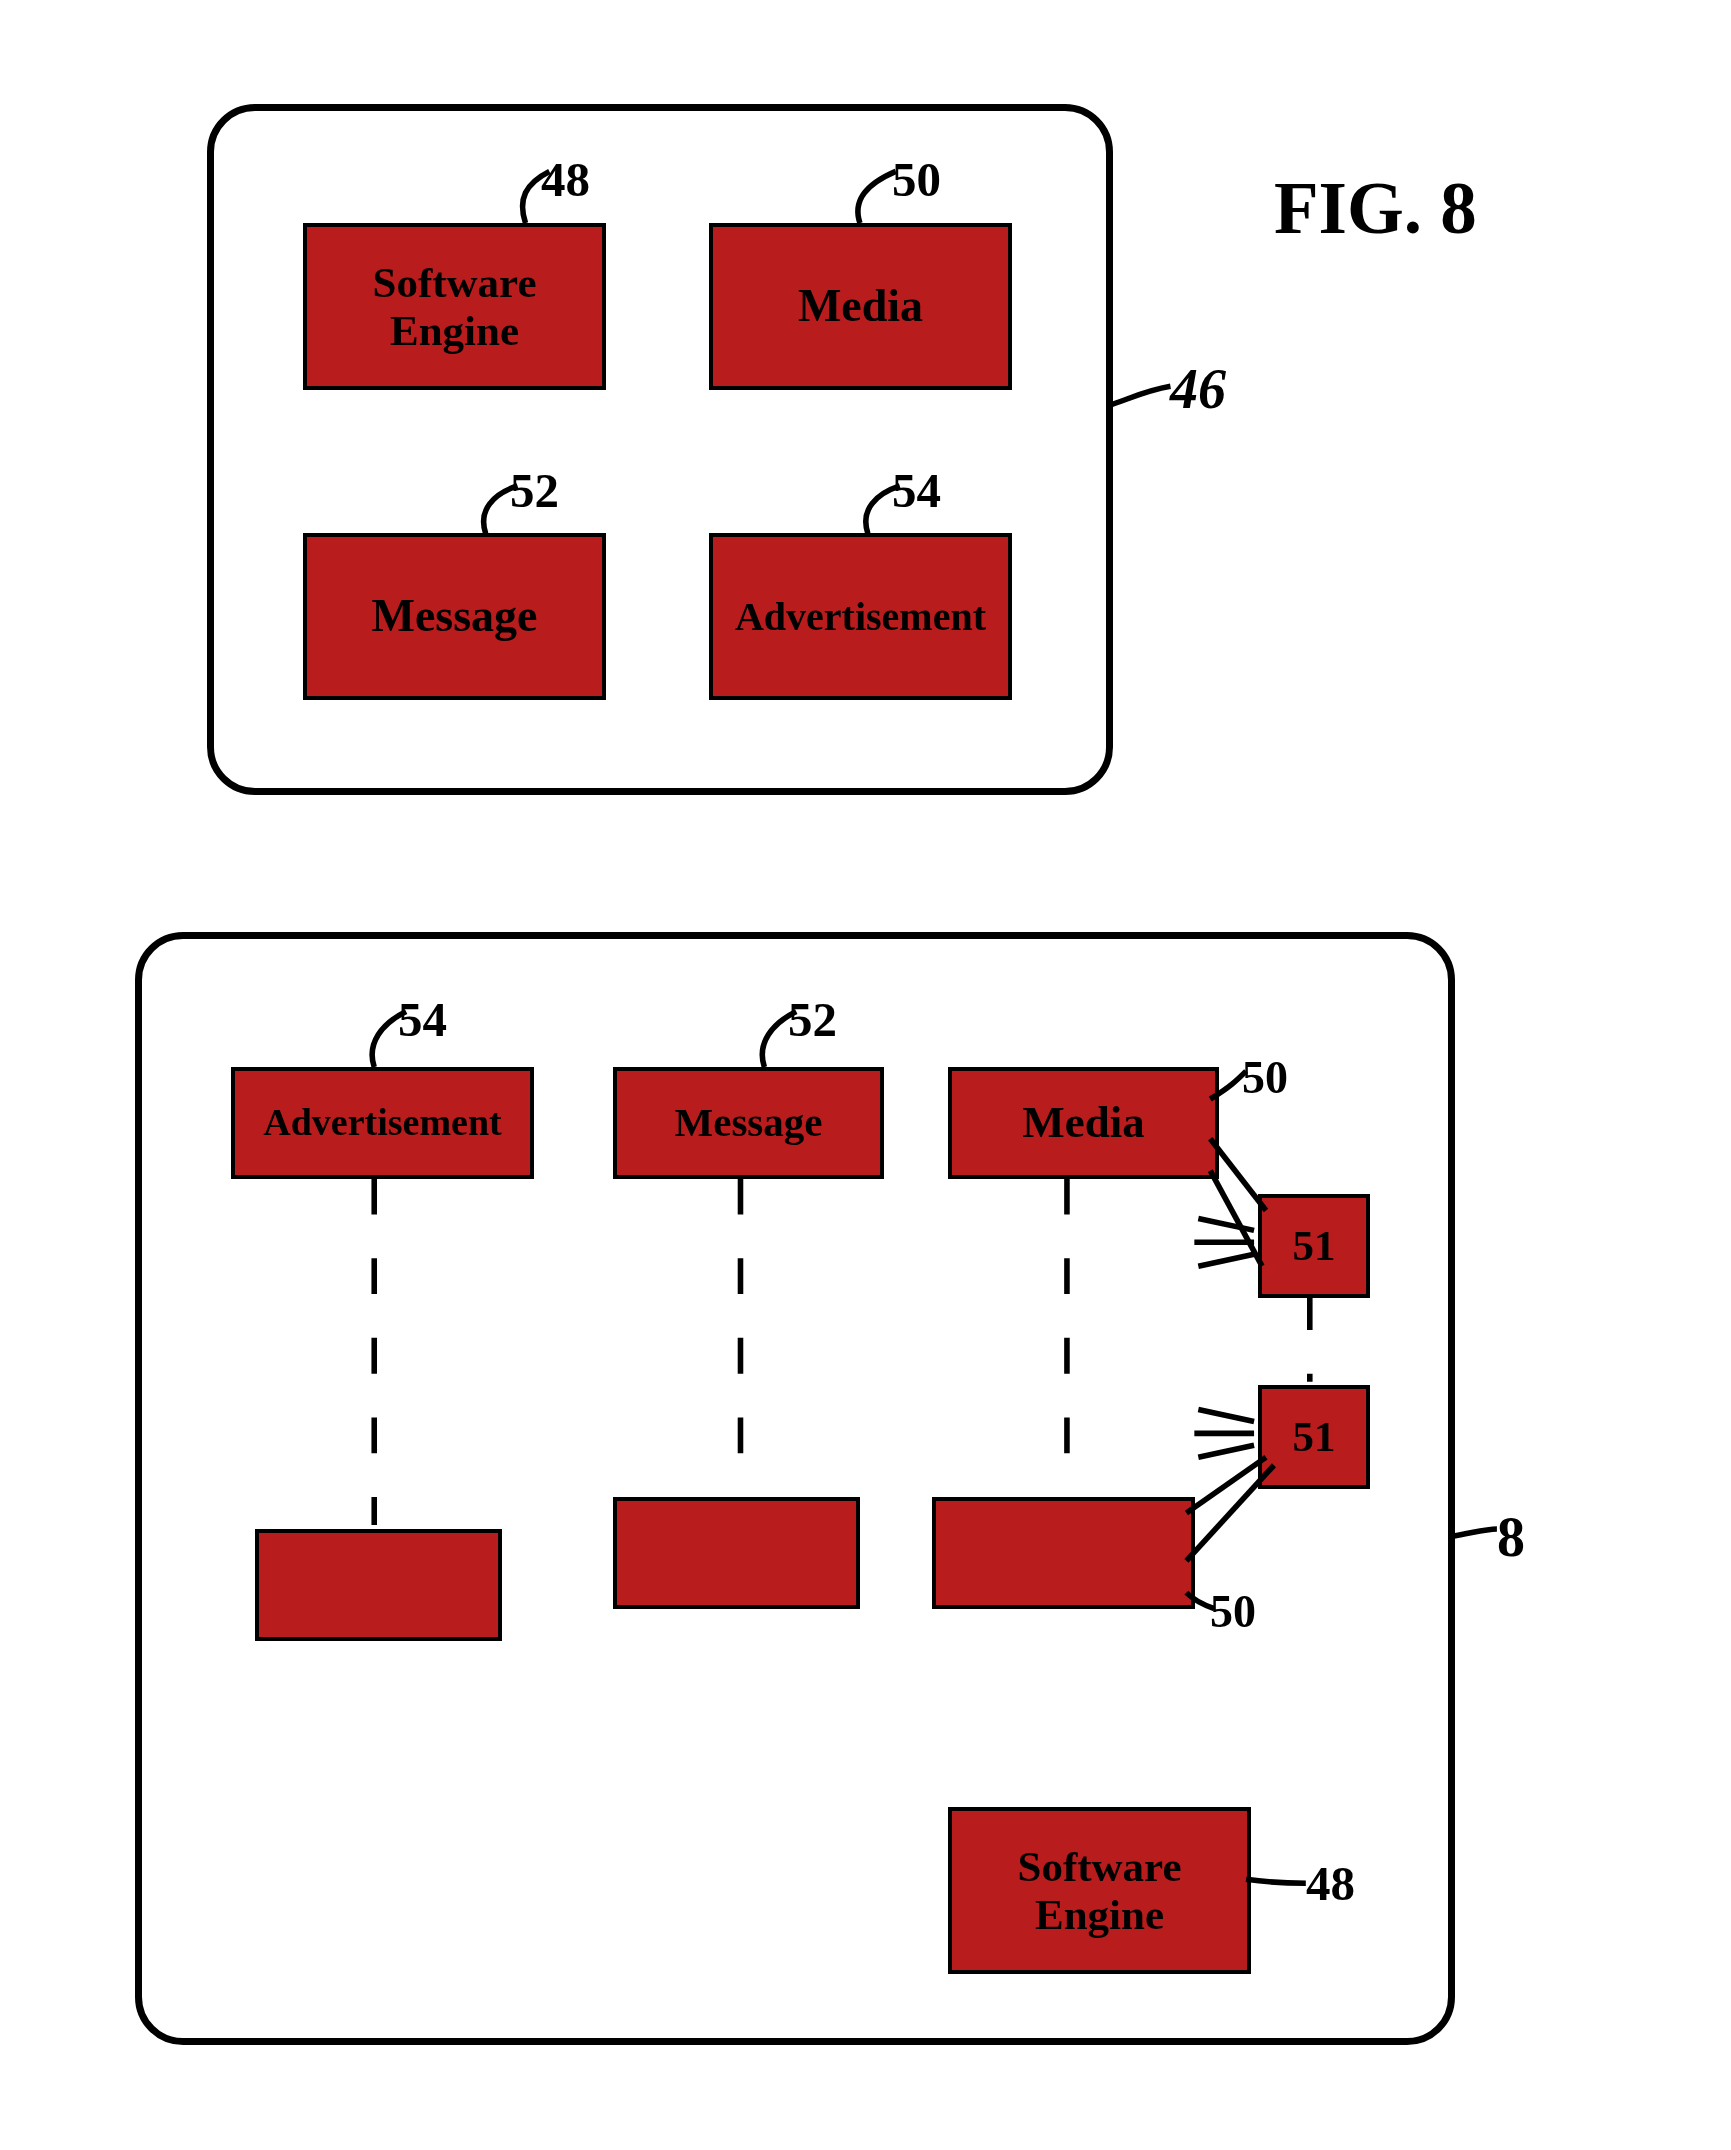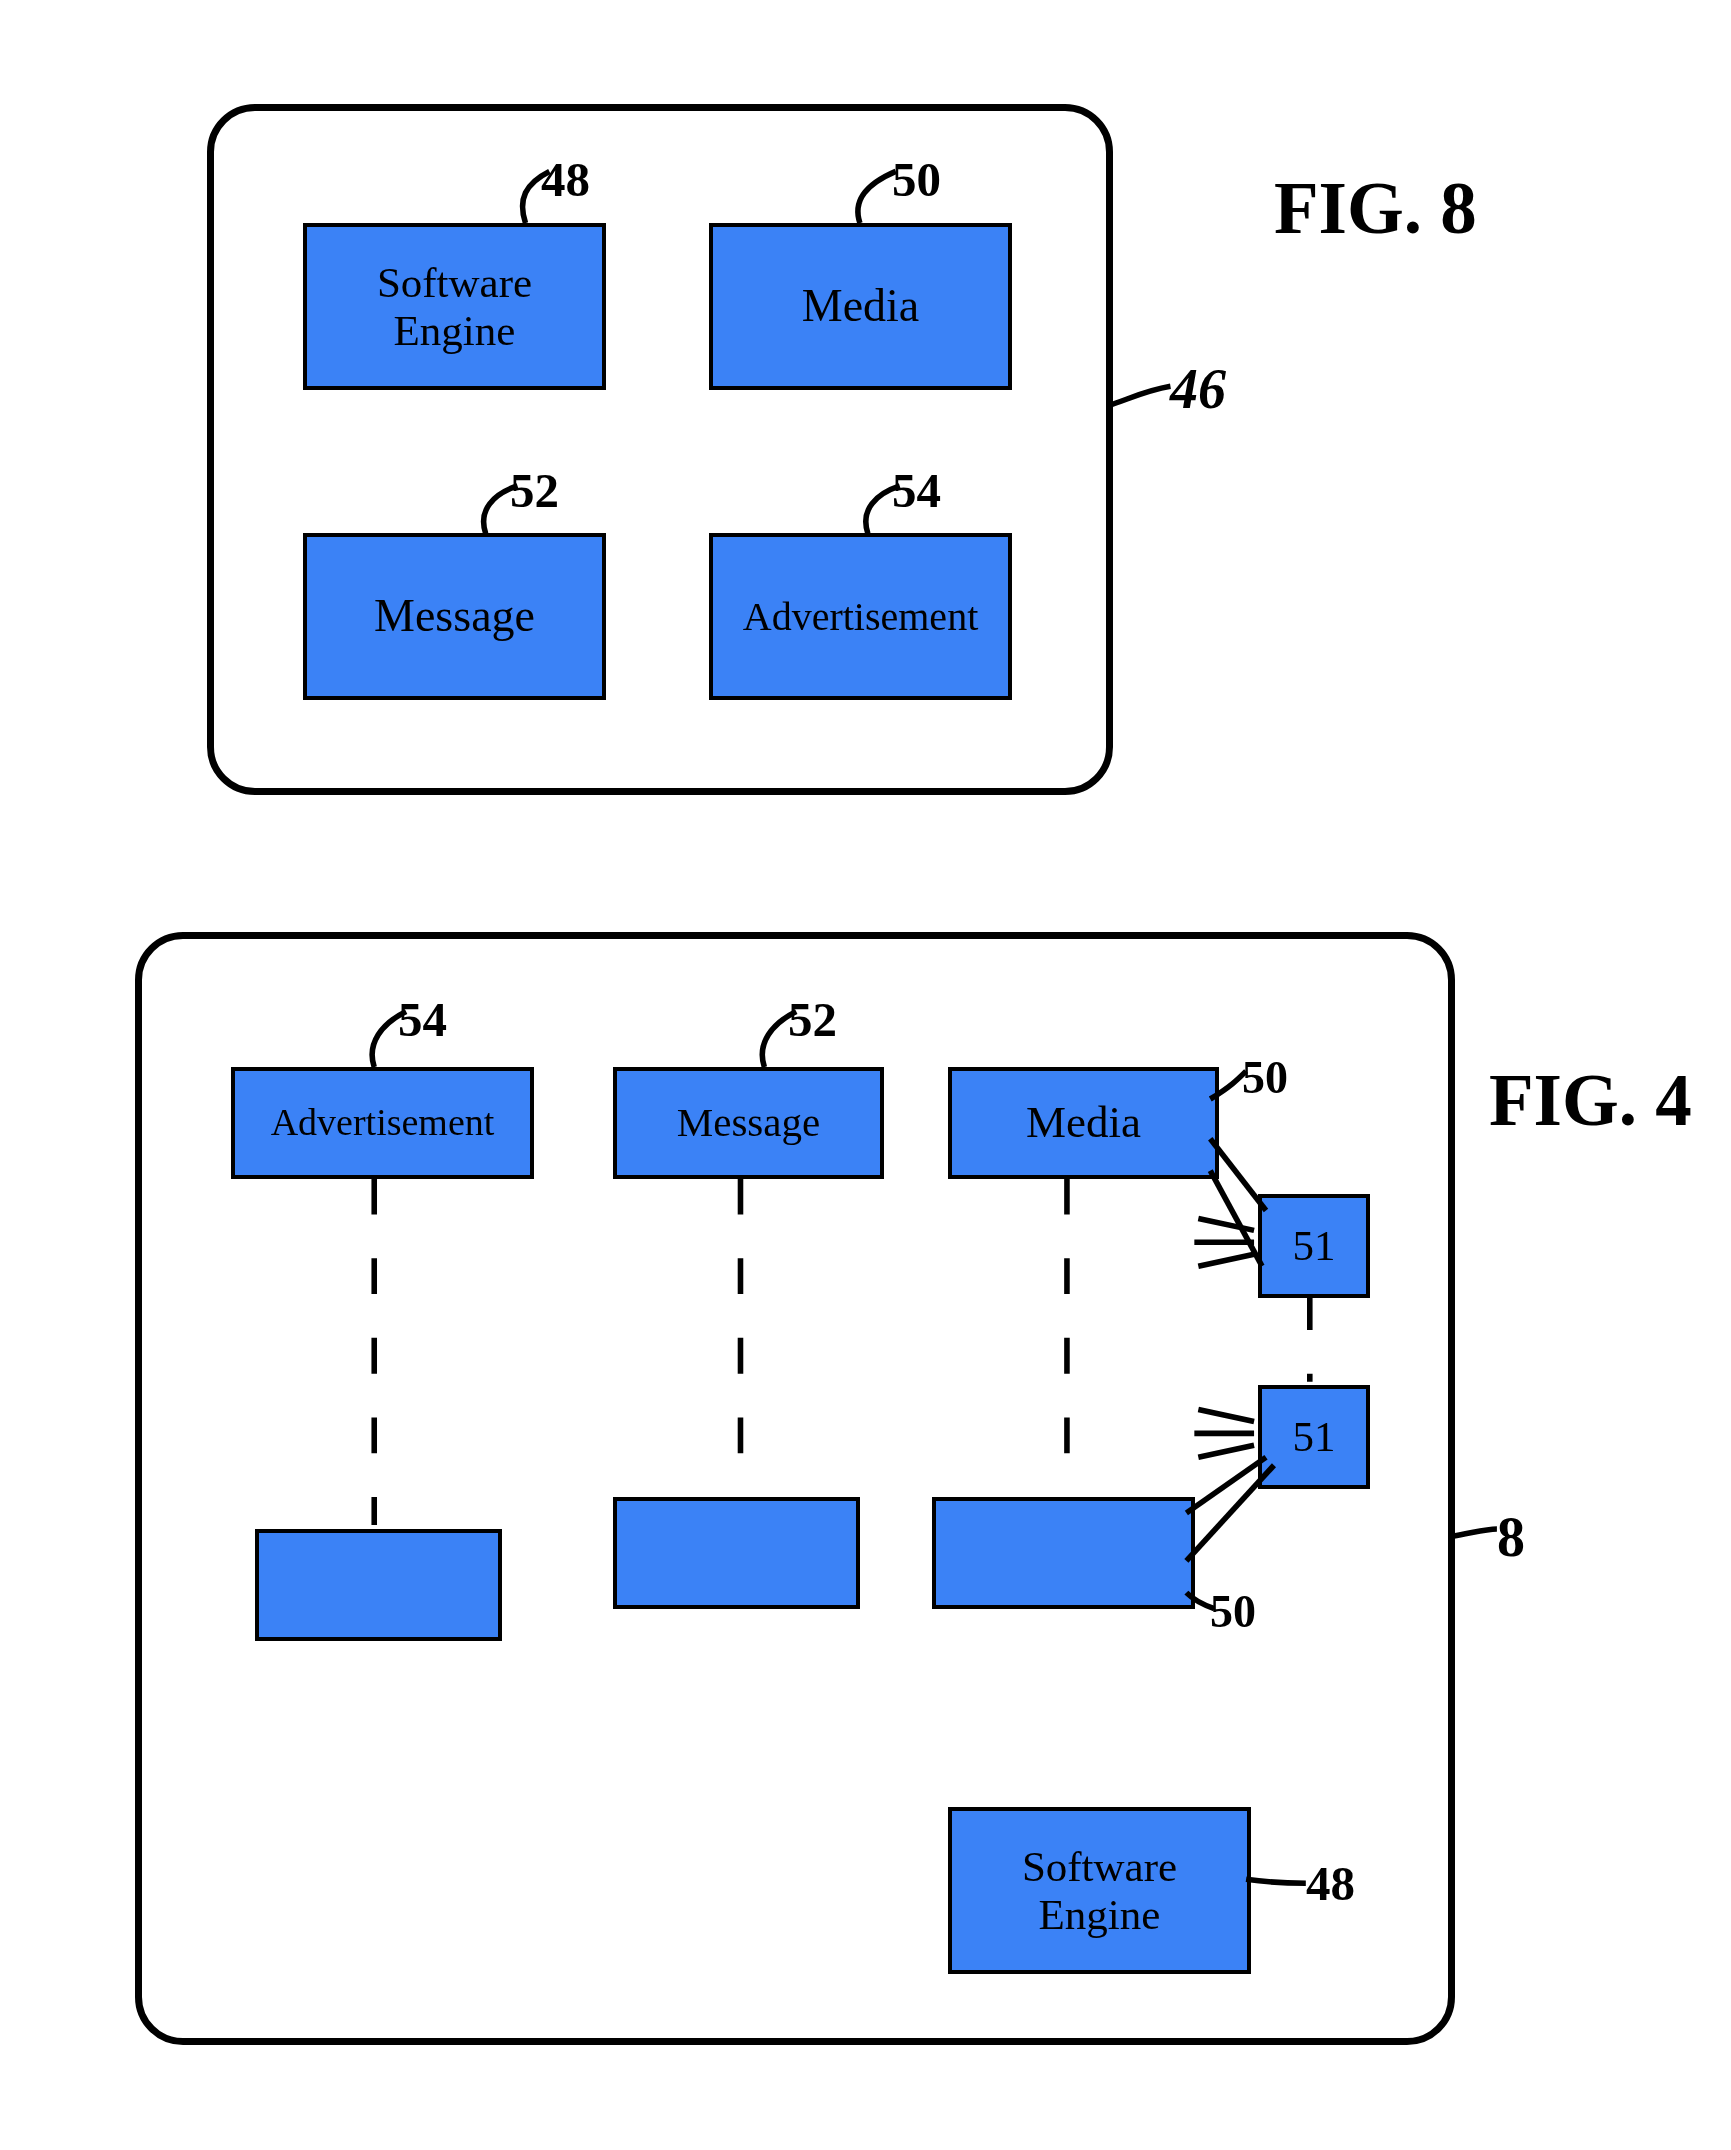--- a/index.html
+++ b/index.html
@@ -17,26 +17,27 @@
   }
   .rrect {
     position: absolute;
     border: 7.2px solid #000;
     border-radius: 48px;
     background: #fff;
   }
   .box {
     position: absolute;
     border: 4.8px solid #000;
-    background: #3b82f6;
+    background: #b91c1c;
     display: flex;
     align-items: center;
     justify-content: center;
     text-align: center;
     line-height: 1.1;
+    font-weight: bold;
   }
   .lbl {
     position: absolute;
     font-weight: 600;
     white-space: nowrap;
   }
   svg.overlay {
     position: absolute;
     left: 0; top: 0;
     width: 1731px;
@@ -79,21 +80,20 @@
   </div>
   <span class="lbl" style="left:510px; top:462px; font-size:49px;">52</span>
 
   <div class="box" style="left:709px; top:533px; width:295px; height:159px; font-size:40px;">
     <span>Advertisement</span>
   </div>
   <span class="lbl" style="left:892px; top:462px; font-size:49px;">54</span>
 
   <div class="rrect" style="left:135px; top:932px; width:1306px; height:1099px;"></div>
 
-  <span class="lbl" style="left:1489px; top:1059px; font-size:73px;">FIG. 4</span>
 
   <span class="lbl" style="left:1497px; top:1505px; font-size:56px;">8</span>
 
   <div class="box" style="left:231px; top:1067px; width:295px; height:104px; font-size:38px;">
     <span>Advertisement</span>
   </div>
   <span class="lbl" style="left:398px; top:991px; font-size:49px;">54</span>
 
   <div class="box" style="left:613px; top:1067px; width:263px; height:104px; font-size:41px;">
     <span>Message</span>

